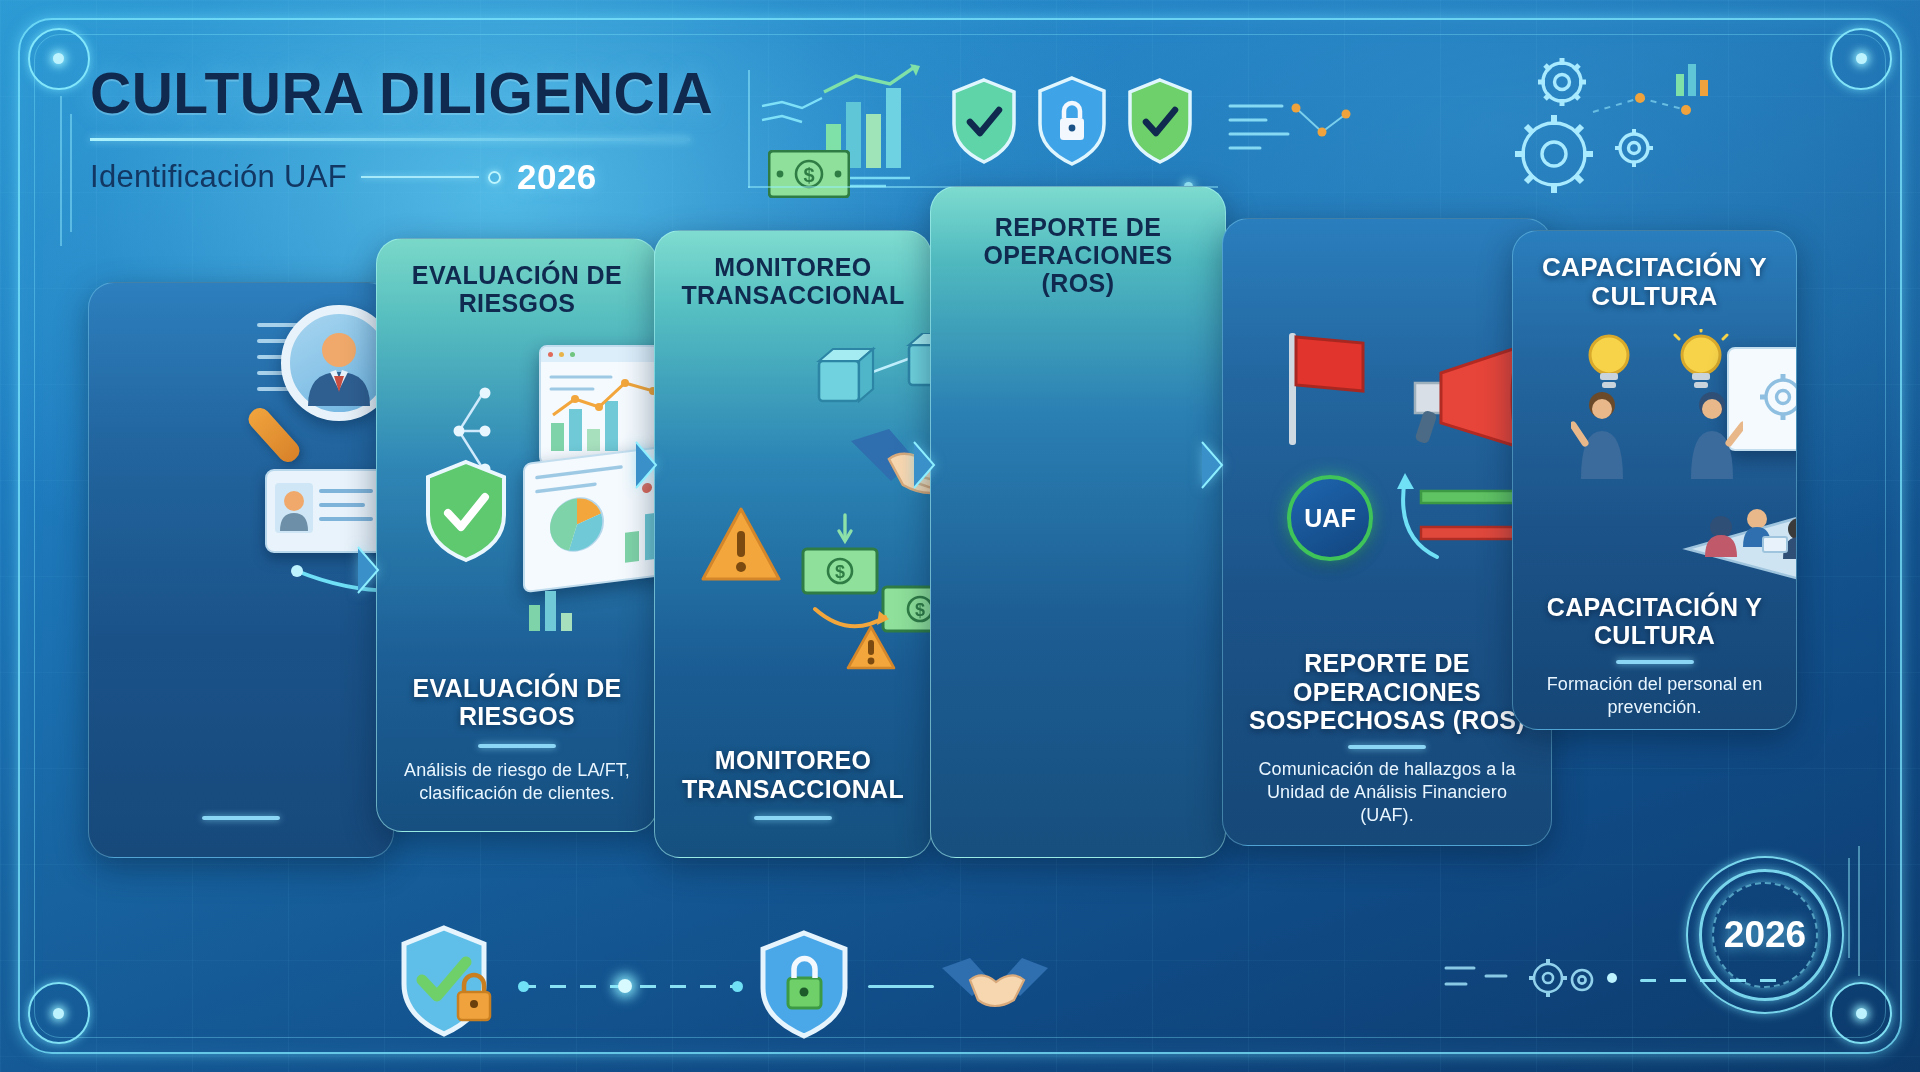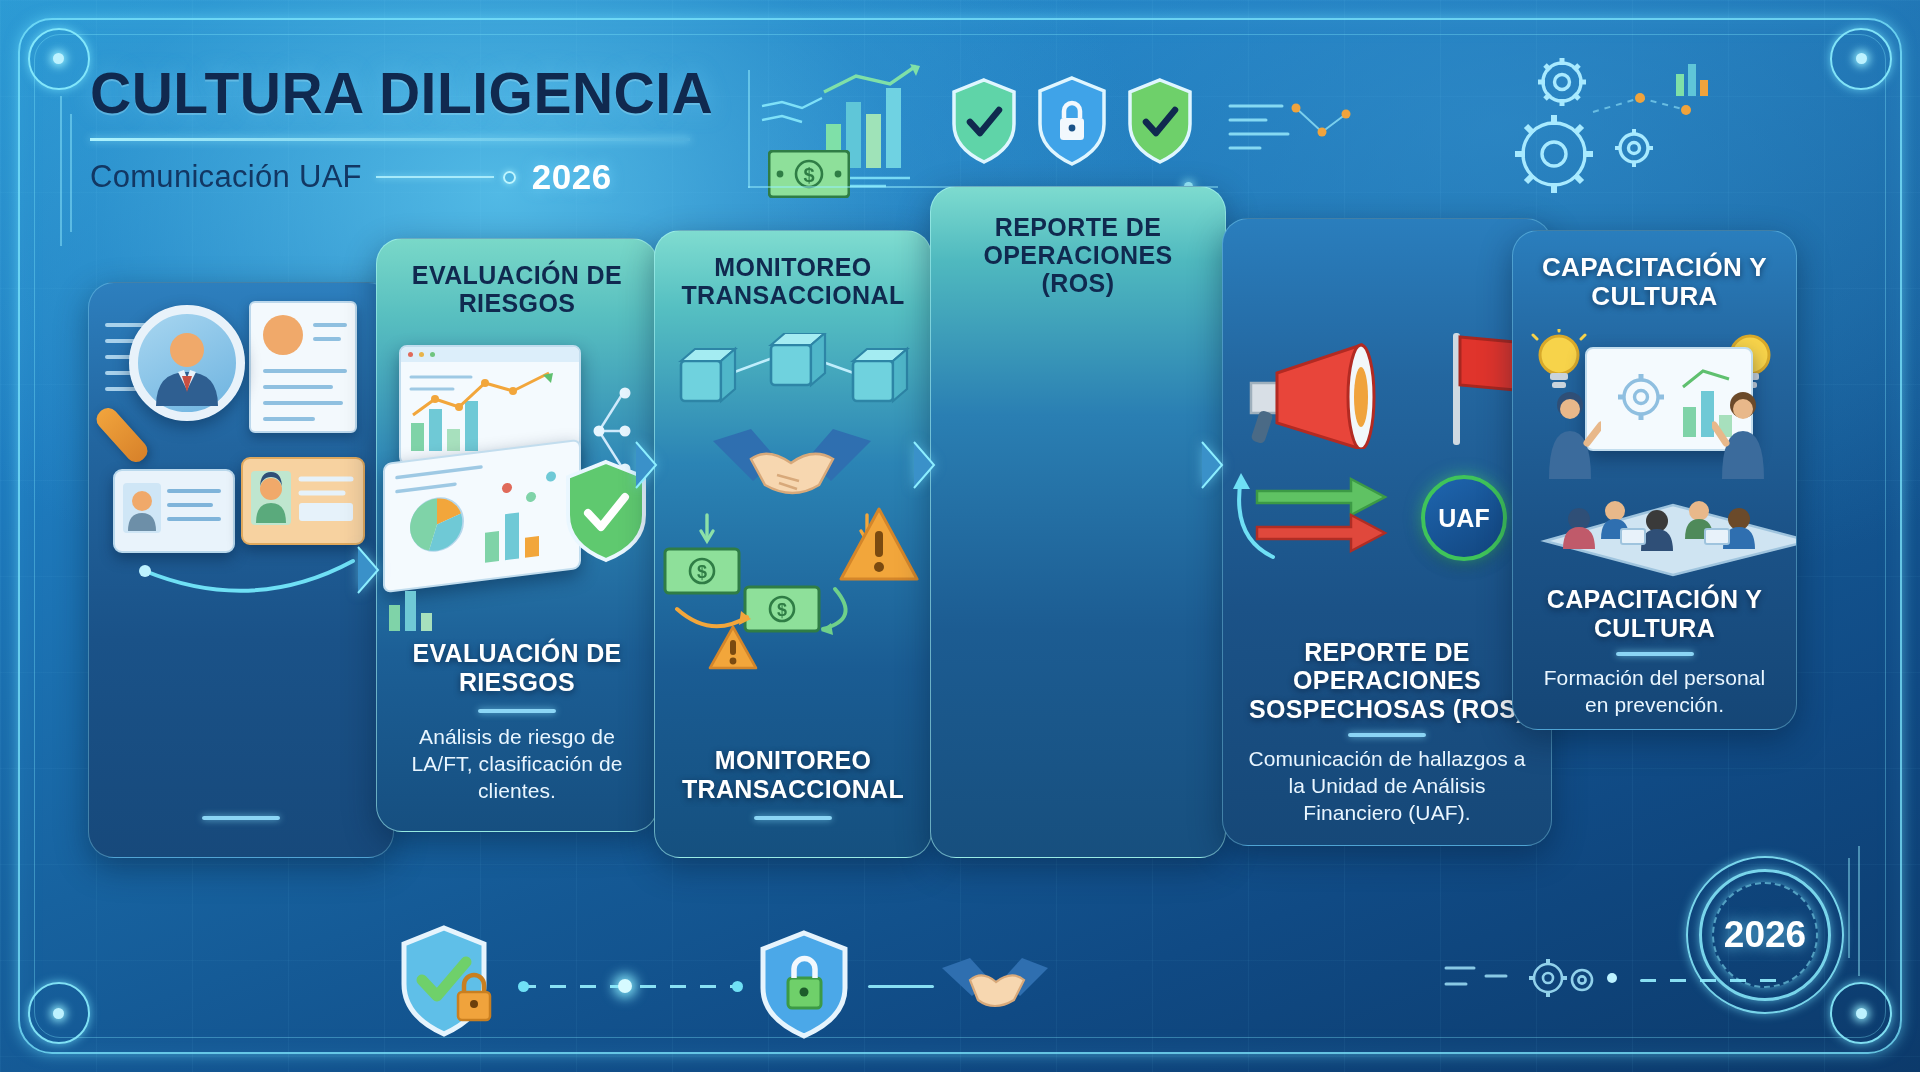--- a/index.html
+++ b/index.html
@@ -111,21 +111,21 @@
   
   #cards{ position:absolute; left:0; top:0; width:1920px; height:1072px; }
   .card{
     position:absolute;
     border-radius:26px;
     overflow:hidden;
     box-shadow:0 10px 32px rgba(4,26,52,0.42);
   }
   .card .card-inner{
     position:absolute; inset:0;
-    display:flex; flex-direction:column;
+    display:flex; flex-direction:column;align-items:center;
   }
   .card-head{
     flex:0 0 auto;
     padding:22px 16px 14px 16px;
     text-align:center;
     font-weight:bold;
     font-size:25px;
     letter-spacing:0.4px;
     line-height:1.12;
     color:#10294f;
@@ -141,21 +141,21 @@
     font-size:25px; font-weight:bold; color:#ffffff;
     line-height:1.14; letter-spacing:0.3px; text-transform:uppercase;
     text-shadow:0 2px 6px rgba(0,20,45,0.6);
   }
   .card-div{
     width:78px; height:4px; margin:13px auto 11px auto; border-radius:2px;
     background:rgba(150,225,255,0.92);
     box-shadow:0 0 7px rgba(140,230,255,0.7);
   }
   .card-desc{
-    font-size:21px; color:#e9f6ff; line-height:1.28; letter-spacing:0.1px;
+    font-size:18px; color:#e9f6ff; line-height:1.28; letter-spacing:0.1px;
   }
 
   
   #card-1{ left:88px; top:282px; width:306px; height:576px;
     background:linear-gradient(180deg,#2d7fbe 0%,#22659f 28%,#1a5288 62%,#17497b 100%);
     border:1px solid rgba(150,235,255,0.35); }
   #card-2{ left:376px; top:238px; width:282px; height:594px;
     background:linear-gradient(180deg,#79d8c8 0%,#58bfc0 13%,#2f87b6 38%,#1c5f96 70%,#164f80 100%);
     border:1px solid rgba(175,250,245,0.55); }
   #card-3{ left:654px; top:230px; width:278px; height:628px;
@@ -273,21 +273,21 @@
 </div>
 <div class="hatch" style="right:60px;bottom:96px;">
   <span style="right:0;bottom:0;width:2px;height:130px;"></span>
   <span style="right:10px;bottom:18px;width:2px;height:100px;"></span>
 </div>
 
 <div id="header">
   <div id="main-title">CULTURA DILIGENCIA</div>
   <div id="title-rule"></div>
   <div id="subrow">
-    <span id="subtitle">Comunicación UAF</span>
+    <span id="subtitle">Identificación UAF</span>
     <span class="sub-line"></span>
     <span class="sub-node"></span>
     <span id="year-top">2026</span>
   </div>
 </div>
 
 <div class="hdr-icon" id="hdr-chart">
   <svg width="170" height="130" viewBox="0 0 170 130">
     <g stroke="#8ceeff" stroke-width="2.4" fill="none" opacity="0.85">
       <path d="M2 44 L22 40 L42 46 L62 36"></path>
@@ -672,21 +672,21 @@
         <svg width="92" height="120" style="position:absolute;right:16px;top:34px;" viewBox="0 0 92 120">
           <rect x="10" y="4" width="7" height="112" rx="3" fill="#cfd9e2"></rect>
           <path d="M17 8 L84 14 L84 62 L17 56 Z" fill="#e0342c" stroke="#a82720" stroke-width="3"></path>
         </svg>
 
         <svg width="140" height="90" style="position:absolute;left:30px;top:176px;" viewBox="0 0 140 90">
           <path d="M4 20 L98 20 L98 8 L132 26 L98 44 L98 32 L4 32 Z" fill="#5fc263" stroke="#3c9a45" stroke-width="2.5"></path>
           <path d="M4 56 L98 56 L98 44 L132 62 L98 80 L98 68 L4 68 Z" fill="#e0483c" stroke="#b02d24" stroke-width="2.5"></path>
         </svg>
 
-        <div class="uaf-badge" style="right:44px;top:180px;">UAF</div>
+        <div class="uaf-badge" style="right:14px;top:180px;">UAF</div>
 
         <svg width="70" height="120" style="position:absolute;left:2px;top:150px;">
           <path d="M48 112 Q6 92 16 34" stroke="#6fe0f5" stroke-width="4" fill="none" stroke-linecap="round"></path>
           <path d="M8 44 L16 28 L25 44" fill="#6fe0f5"></path>
         </svg>
       </div>
       <div class="card-body" style="padding-bottom:18px;">
         <div class="card-title">REPORTE DE OPERACIONES SOSPECHOSAS (ROS)</div>
         <div class="card-div" style="margin:10px auto 9px auto;"></div>
         <div class="card-desc">Comunicación de hallazgos a la Unidad de Análisis Financiero (UAF).</div>

